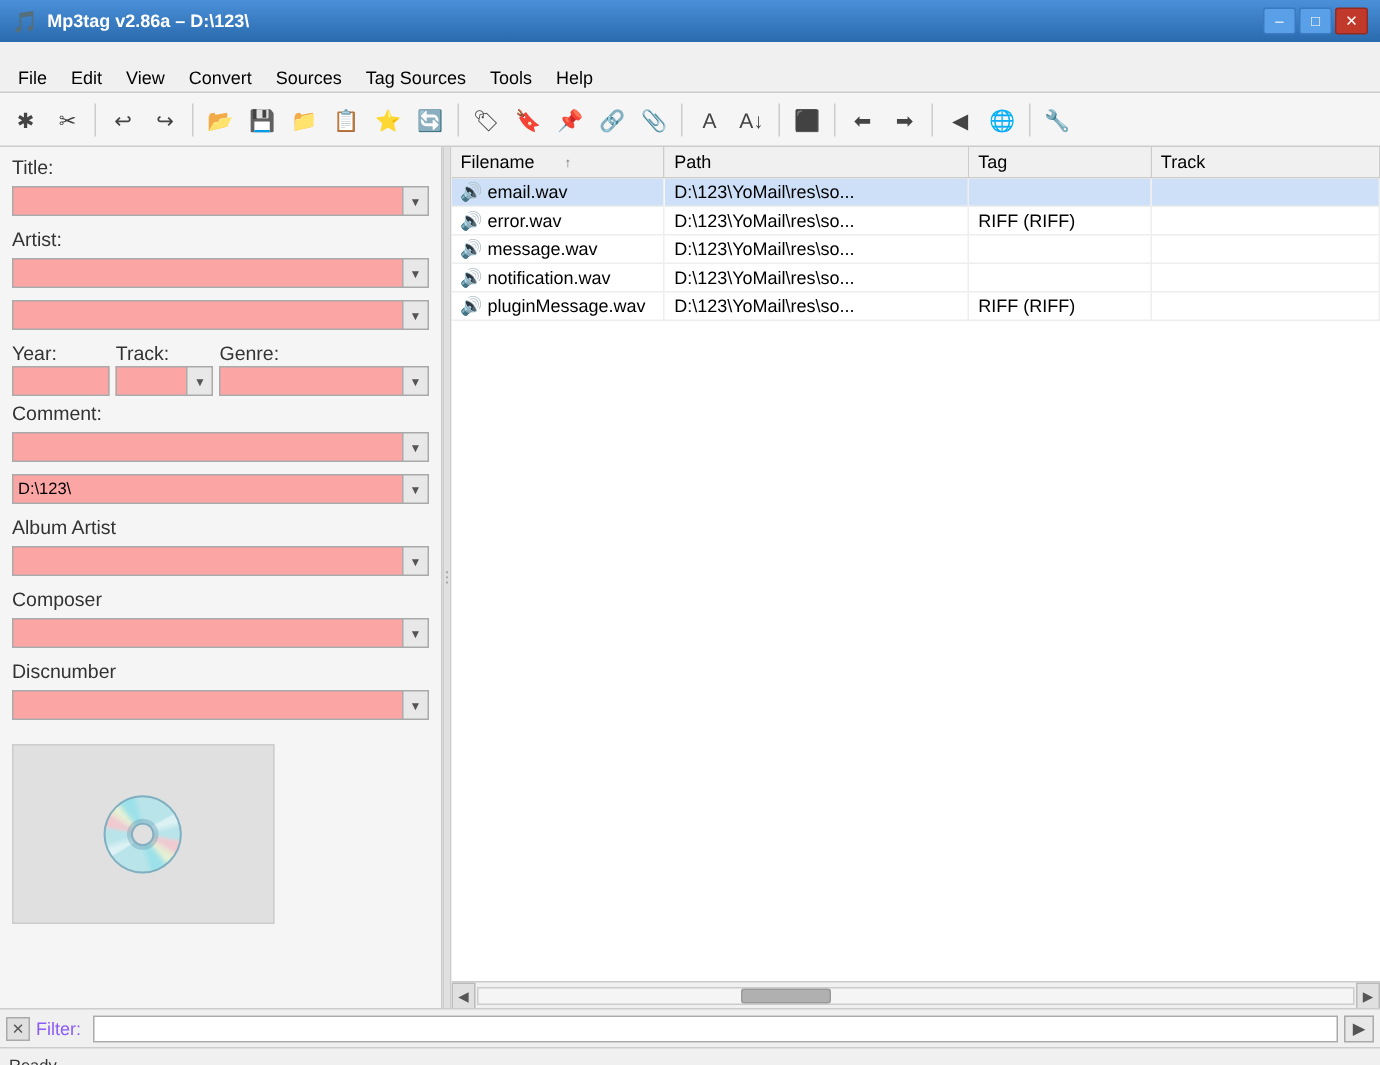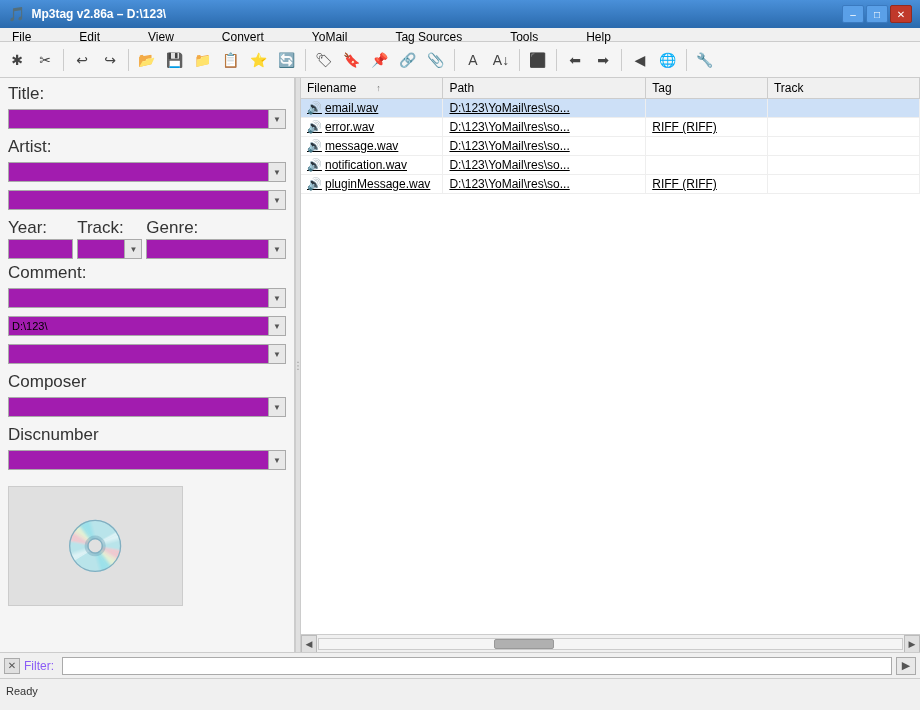--- a/index.html
+++ b/index.html
@@ -27,25 +27,24 @@
       cursor: pointer;
       display: flex; align-items: center; justify-content: center;
       border-radius: 2px;
     }
     #titlebar .win-btn.close { background: #c0392b; border-color: #922b21; }
 
     
     #menubar {
       background: #f0f0f0;
       border-bottom: 1px solid #ccc;
-      height: 14px;
-      display: flex;
-      align-items: flex-start;
+      height: 34px;
+      display: flex;
+      align-items: flex-end;
       padding: 0 4px;
-      gap: 32px;
     }
     .menu-item {
       padding: 2px 8px;
       cursor: pointer;
       font-size: 12px;
       border-radius: 2px;
     }
 
     
     #toolbar {
@@ -82,30 +81,30 @@
       background: #f5f5f5;
       border-right: 1px solid #ccc;
       overflow-y: auto;
       padding: 6px 8px;
       display: flex;
       flex-direction: column;
       gap: 4px;
       position: relative;
     }
     .field-label {
-      font-size: 17px;
+      font-size: 13px;
       color: #333;
       margin-bottom: 1px;
     }
     .field-input-wrap { position: relative; margin-bottom: 4px; }
     .field-input {
       width: 100%;
       height: 20px;
       border: 1px solid #aaa;
-      background: #a21caf;
+      background: #fca5a5;
       padding: 1px 18px 1px 3px;
       font-size: 11px;
       outline: none;
     }
     .field-dropdown-btn {
       position: absolute;
       right: 0; top: 0;
       width: 18px; height: 20px;
       background: #e8e8e8;
       border-left: 1px solid #aaa;
@@ -180,21 +179,20 @@
     .sort-arrow { font-size: 9px; color: #777; }
     tbody tr { cursor: pointer; }
     tbody tr.selected { background: #cde0f7; }
     tbody td {
       padding: 2px 6px;
       border-bottom: 1px solid #eee;
       border-right: 1px solid #eee;
       white-space: nowrap;
       overflow: hidden;
       text-overflow: ellipsis;
-      text-decoration: underline;
     }
     .file-icon { color: #e8a020; margin-right: 3px; }
 
     
     #hscroll-area {
       height: 18px;
       background: #f0f0f0;
       border-top: 1px solid #ccc;
       display: flex;
       align-items: center;
@@ -290,21 +288,21 @@
     <button class="win-btn close">✕</button>
   </div>
 </div>
 
 <div id="menubar">
 
 <div class="menu-item">File</div>
     <div class="menu-item">Edit</div>
     <div class="menu-item">View</div>
     <div class="menu-item">Convert</div>
-    <div class="menu-item">YoMail</div>
+    <div class="menu-item">Sources</div>
     <div class="menu-item">Tag Sources</div>
     <div class="menu-item">Tools</div>
     <div class="menu-item">Help</div>
   </div>
 
 <div id="toolbar">
   <button class="tb-btn">✱</button>
   <button class="tb-btn">✂</button>
   <div class="tb-separator"></div>
   <button class="tb-btn">↩</button>
@@ -385,20 +383,21 @@
     <div class="field-input-wrap">
       <input class="field-input" type="text" style="">
       <div class="field-dropdown-btn">▼</div>
     </div>
 
     <div class="field-input-wrap">
       <input class="field-input" type="text" value="D:\123\" style="">
       <div class="field-dropdown-btn">▼</div>
     </div>
 
+    <div class="field-label">Album Artist</div>
     <div class="field-input-wrap">
       <input class="field-input" type="text" style="">
       <div class="field-dropdown-btn">▼</div>
     </div>
 
     <div class="field-label">Composer</div>
     <div class="field-input-wrap">
       <input class="field-input" type="text" style="">
       <div class="field-dropdown-btn">▼</div>
     </div>

